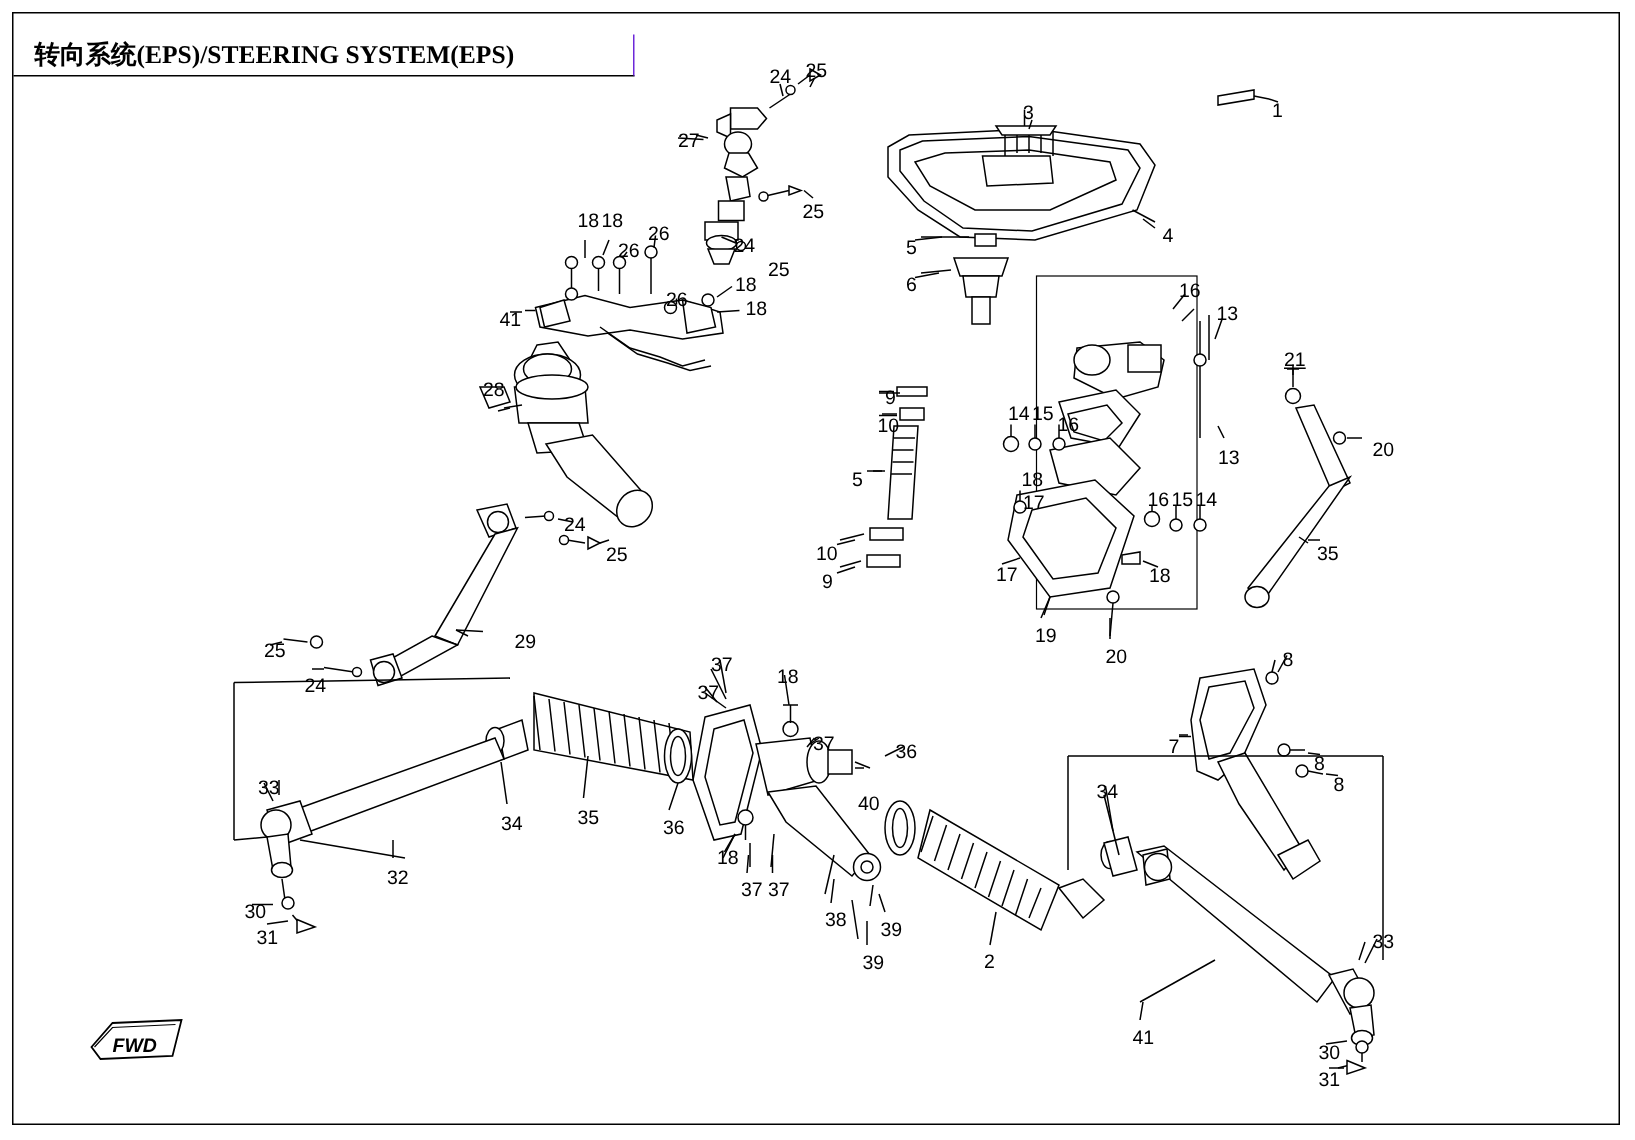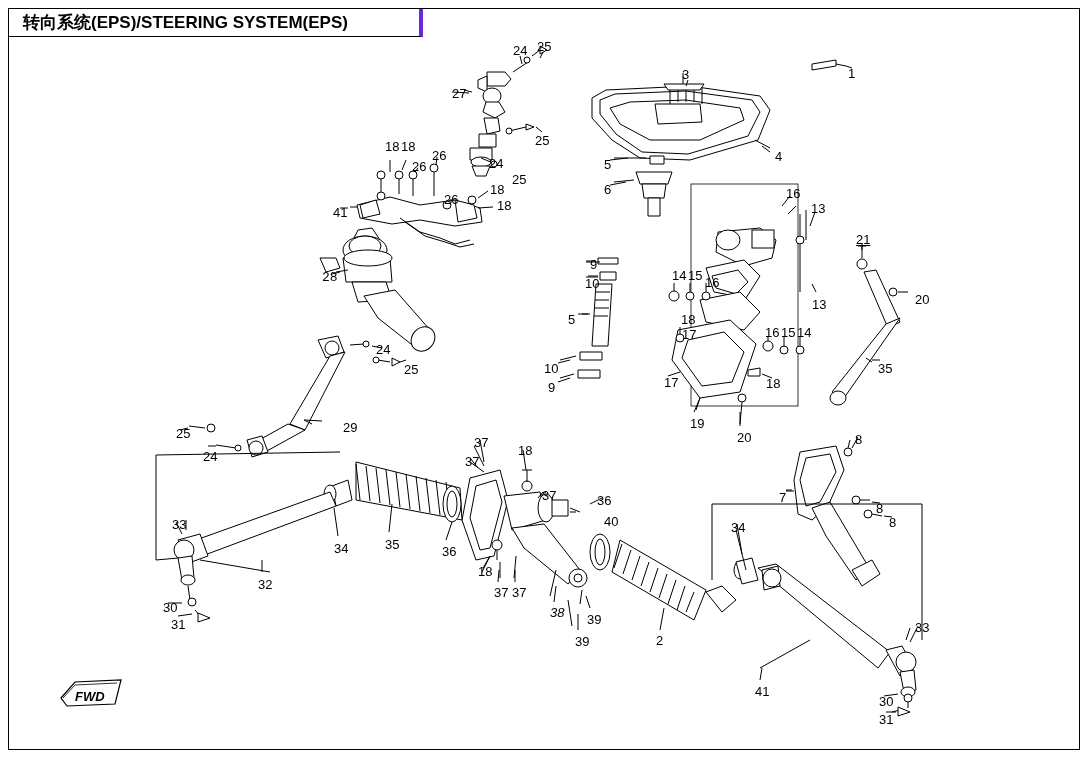--- a/index.html
+++ b/index.html
@@ -12,26 +12,26 @@
   }
   #frame {
     position:absolute;
     left:8px; top:8px;
     width:1072px; height:742px;
     border:1px solid #000;
     box-sizing:border-box;
   }
   #title-bar {
     position:absolute;
-    left:9px; top:9px;
+    left:9px; top:23px;
     width:414px; height:28px;
-    border-right:4px solid #6d28d9;
+    border-right:1px solid #6d28d9;
     border-bottom:1px solid #000;
     box-sizing:border-box;
-    display:flex; align-items:center;
+    display:flex; align-items:center;font-family:Liberation Serif, serif;
   }
   #title-text {
     font-size:17px;
     font-weight:bold;
     color:#000;
     padding-left:14px;
     letter-spacing:0px;
     white-space:nowrap;
   }
   .lbl {
@@ -401,21 +401,21 @@
       <div class="lbl" style="left: 490px; top: 183px;">18</div>
       <div class="lbl" style="left: 497px; top: 199px;">18</div>
       <div class="lbl" style="left: 333px; top: 206px;">41</div>
       <div class="lbl" style="left: 604px; top: 158px;">5</div>
       <div class="lbl" style="left: 604px; top: 183px;">6</div>
       <div class="lbl" style="left: 786px; top: 187px;">16</div>
       <div class="lbl" style="left: 811px; top: 202px;">13</div>
       <div class="lbl" style="left: 856px; top: 233px; text-decoration: underline;">21</div>
       <div class="lbl" style="left: 915px; top: 293px;">20</div>
       <div class="lbl" style="left: 812px; top: 298px;">13</div>
-      <div class="lbl" style="left: 322px; top: 271px; font-family: Liberation Mono, monospace;">28</div>
+      <div class="lbl" style="left: 322px; top: 253px;">28</div>
       <div class="lbl" style="left: 590px; top: 258px;">9</div>
       <div class="lbl" style="left: 585px; top: 277px;">10</div>
       <div class="lbl" style="left: 568px; top: 313px;">5</div>
       <div class="lbl" style="left: 672px; top: 269px;">14</div>
       <div class="lbl" style="left: 688px; top: 269px;">15</div>
       <div class="lbl" style="left: 705px; top: 276px;">16</div>
       <div class="lbl" style="left: 681px; top: 313px;">18</div>
       <div class="lbl" style="left: 682px; top: 328px;">17</div>
       <div class="lbl" style="left: 765px; top: 326px;">16</div>
       <div class="lbl" style="left: 781px; top: 326px;">15</div>
@@ -434,31 +434,31 @@
       <div class="lbl" style="left: 203px; top: 450px;">24</div>
       <div class="lbl" style="left: 855px; top: 433px;">8</div>
       <div class="lbl" style="left: 779px; top: 491px;">7</div>
       <div class="lbl" style="left: 876px; top: 502px;">8</div>
       <div class="lbl" style="left: 889px; top: 516px;">8</div>
       <div class="lbl" style="left: 474px; top: 436px;">37</div>
       <div class="lbl" style="left: 465px; top: 455px;">37</div>
       <div class="lbl" style="left: 518px; top: 444px;">18</div>
       <div class="lbl" style="left: 542px; top: 489px;">37</div>
       <div class="lbl" style="left: 597px; top: 494px;">36</div>
-      <div class="lbl" style="left: 572px; top: 515px; margin-left: 32px;">40</div>
+      <div class="lbl" style="left: 572px; top: 529px;">40</div>
       <div class="lbl" style="left: 172px; top: 518px;">33</div>
       <div class="lbl" style="left: 334px; top: 542px;">34</div>
       <div class="lbl" style="left: 385px; top: 538px;">35</div>
       <div class="lbl" style="left: 442px; top: 545px;">36</div>
       <div class="lbl" style="left: 478px; top: 565px;">18</div>
       <div class="lbl" style="left: 731px; top: 521px;">34</div>
       <div class="lbl" style="left: 258px; top: 578px;">32</div>
       <div class="lbl" style="left: 494px; top: 586px;">37</div>
       <div class="lbl" style="left: 512px; top: 586px;">37</div>
-      <div class="lbl" style="left: 550px; top: 606px; font-style: italic;">38</div>
+      <div class="lbl" style="left: 550px; top: 606px;">38</div>
       <div class="lbl" style="left: 587px; top: 613px;">39</div>
       <div class="lbl" style="left: 575px; top: 635px;">39</div>
       <div class="lbl" style="left: 163px; top: 601px;">30</div>
       <div class="lbl" style="left: 171px; top: 618px;">31</div>
       <div class="lbl" style="left: 656px; top: 634px;">2</div>
       <div class="lbl" style="left: 915px; top: 621px;">33</div>
       <div class="lbl" style="left: 755px; top: 685px;">41</div>
       <div class="lbl" style="left: 879px; top: 695px;">30</div>
       <div class="lbl" style="left: 879px; top: 713px;">31</div>
     </div>

